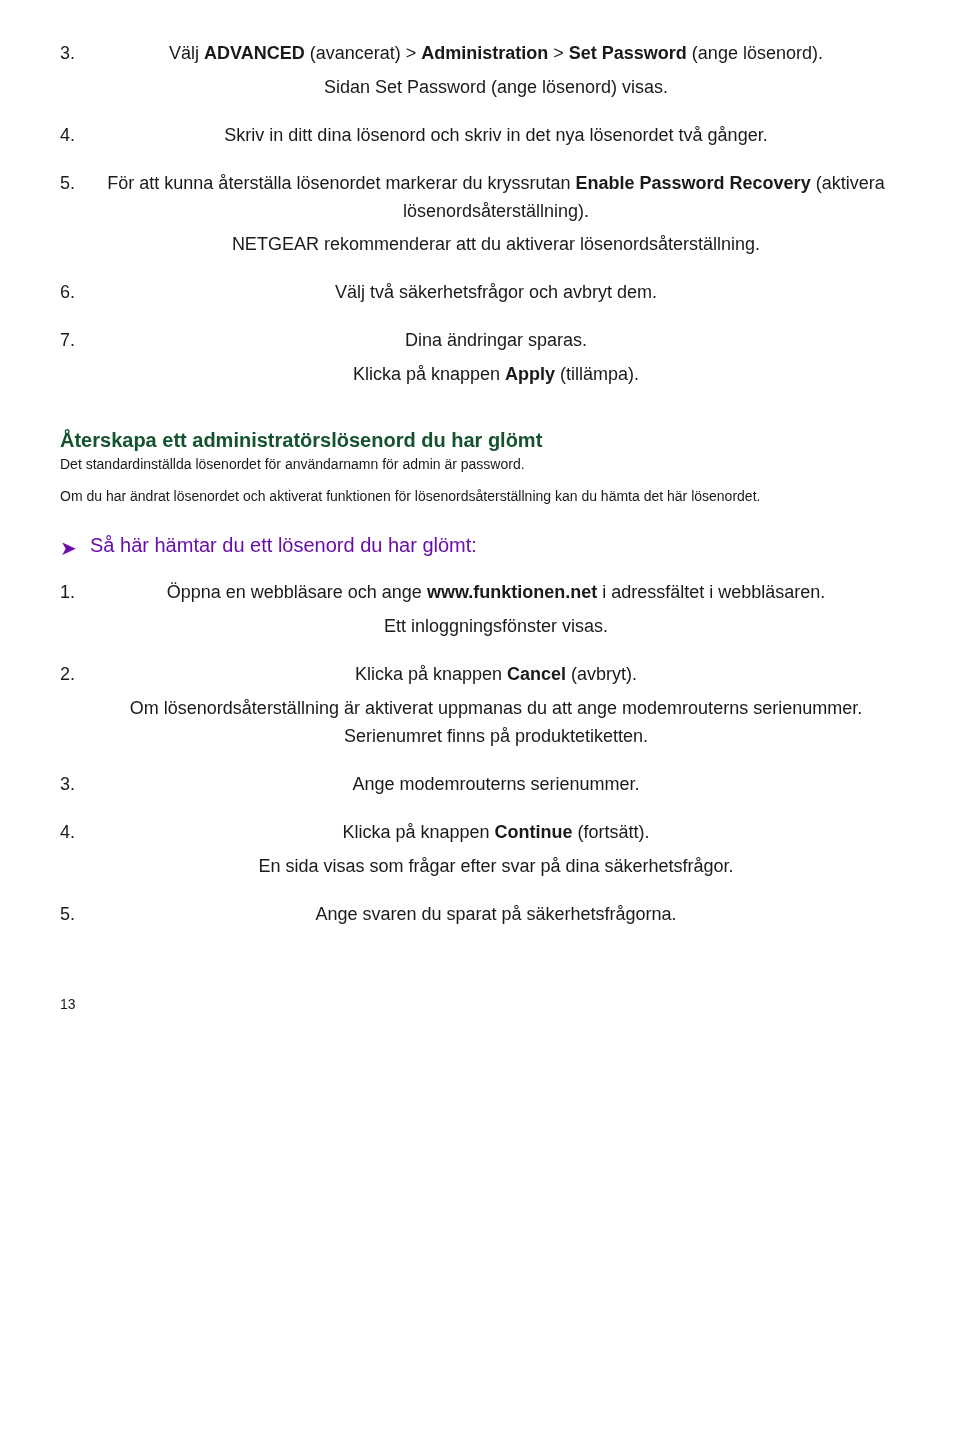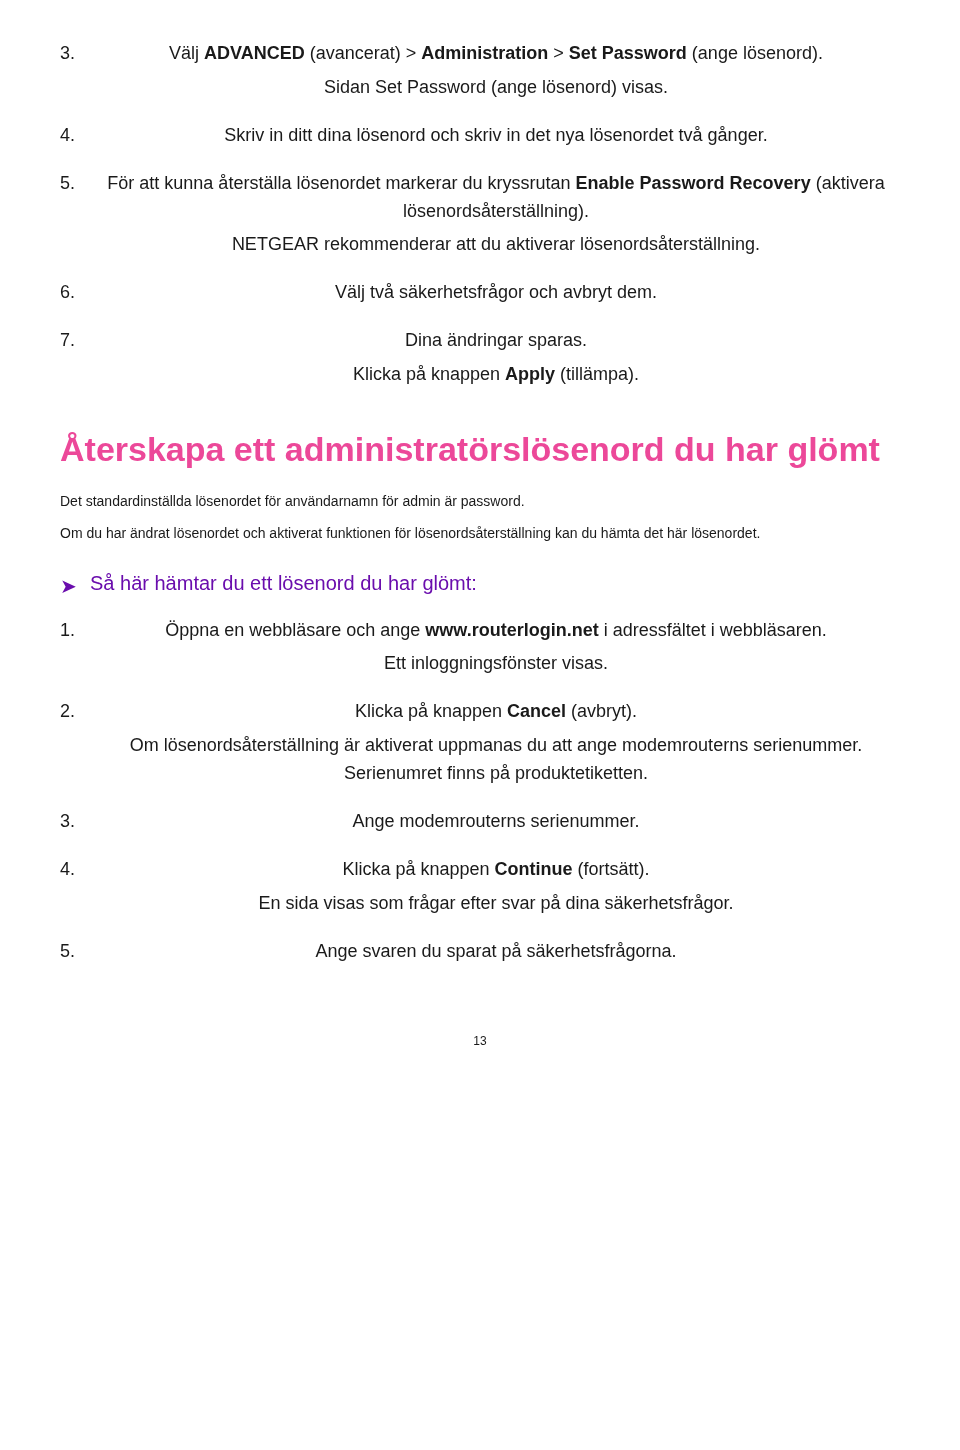--- a/index.html
+++ b/index.html
@@ -37,24 +37,24 @@
       font-size: 18px;
       line-height: 1.55;
     }
 
     .item-content p {
       margin-bottom: 6px;
       text-align: center;
     }
 
     .section-heading {
-      font-size: 34px;
+      font-size: 20px;
       font-weight: bold;
-      color: #ec4899;
-      margin: 32px 0 20px 0;
+      color: #14532d;
+      margin: 32px 0 1px 0;
       line-height: 1.3;
     }
 
     .intro-text {
       font-size: 14px;
       margin-bottom: 10px;
       line-height: 1.55;
     }
 
     .sub-heading {
@@ -72,23 +72,22 @@
     }
 
     .sub-heading-text {
       font-size: 20px;
       font-weight: normal;
       color: #6a0dad;
       line-height: 1.4;
     }
 
     .page-number {
-      text-align: center;
       margin-top: 60px;
-      font-size: 12px;
+      font-size: 14px;
       color: #1a1a1a;
     }
   </style>
 </head>
 <body>
 
 <div>
 <div class="numbered-item">
       <span class="num">3.</span>
       <div class="item-content">
@@ -131,21 +130,21 @@
 
 <div class="sub-heading">
   <span class="arrow-icon">➤</span>
   <span class="sub-heading-text">Så här hämtar du ett lösenord du har glömt:</span>
 </div>
 
 <div>
 <div class="numbered-item">
       <span class="num">1.</span>
       <div class="item-content">
-        <p>Öppna en webbläsare och ange <b>www.routerlogin.net</b> i adressfältet i webbläsaren.</p>
+        <p>Öppna en webbläsare och ange <b>www.funktionen.net</b> i adressfältet i webbläsaren.</p>
         <p>Ett inloggningsfönster visas.</p>
       </div>
     </div>
     <div class="numbered-item">
       <span class="num">2.</span>
       <div class="item-content">
         <p>Klicka på knappen <b>Cancel</b> (avbryt).</p>
         <p>Om lösenordsåterställning är aktiverat uppmanas du att ange modemrouterns serienummer. Serienumret finns på produktetiketten.</p>
       </div>
     </div>

